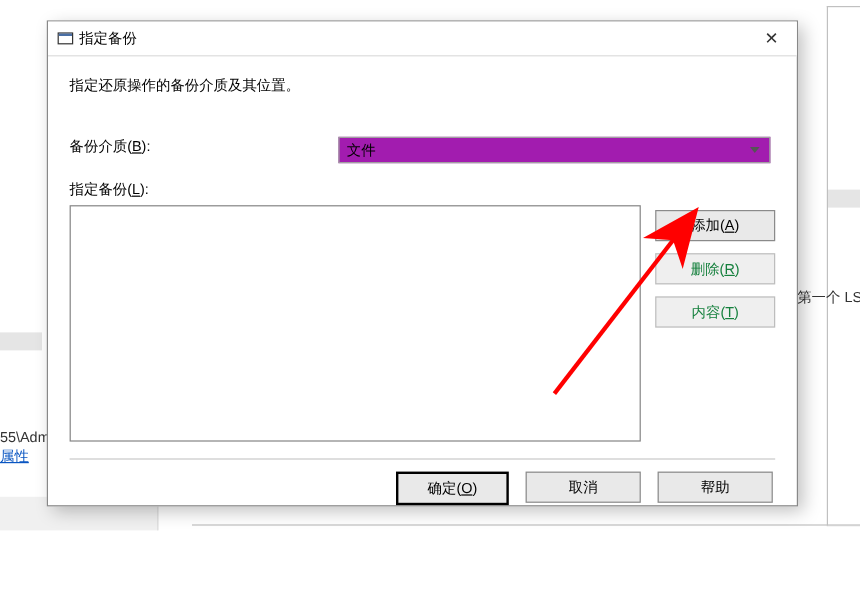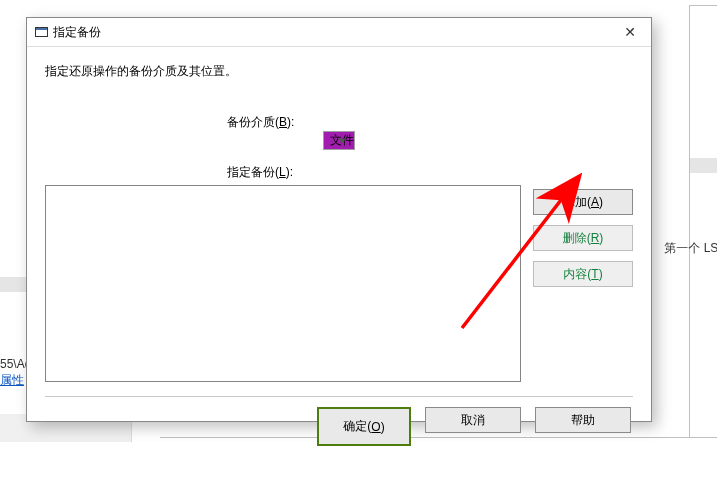--- a/index.html
+++ b/index.html
@@ -77,21 +77,21 @@
     bottom: 59px;
     width: 131px;
     height: 28px;
     background: #f0f0f0;
     border-right: 1px solid #ddd;
   }
 
   
   .dialog {
     position: absolute;
-    left: 26px;
+    left: 39px;
     top: 17px;
     width: 624px;
     height: 403px;
     background: #fff;
     border: 1px solid #888;
     box-shadow: 5px 5px 14px rgba(0,0,0,0.25);
     display: flex;
     flex-direction: column;
   }
   .titlebar {
@@ -145,23 +145,21 @@
     position: relative;
     display: flex;
     flex-direction: column;
   }
   .instruction {
     font-size: 12px;
     margin-bottom: 34px;
   }
   .row {
     display: flex;
-    align-items: center;
     margin-bottom: 14px;
-    flex-direction: column;
   }
   .row-label {
     width: 224px;
     font-size: 12px;
   }
   .underline { text-decoration: underline; }
   .media-select {
     flex: 1;
     height: 22px;
     border: 1px solid #a0a0a0;
@@ -231,23 +229,23 @@
   .footer {
     display: flex;
     justify-content: flex-end;
     gap: 14px;
     padding-right: 2px;
   }
   .footer .btn {
     width: 94px;
   }
   .btn.default {
-    border: 2px solid #4d7c0f;
+    border: 2px solid #000000;
     background: #e9e9e9;
-    height: 39px;
+    height: 28px;
     box-sizing: border-box;
   }
 
   
   .arrow-svg {
     position: absolute;
     pointer-events: none;
   }
 </style>
 </head>

